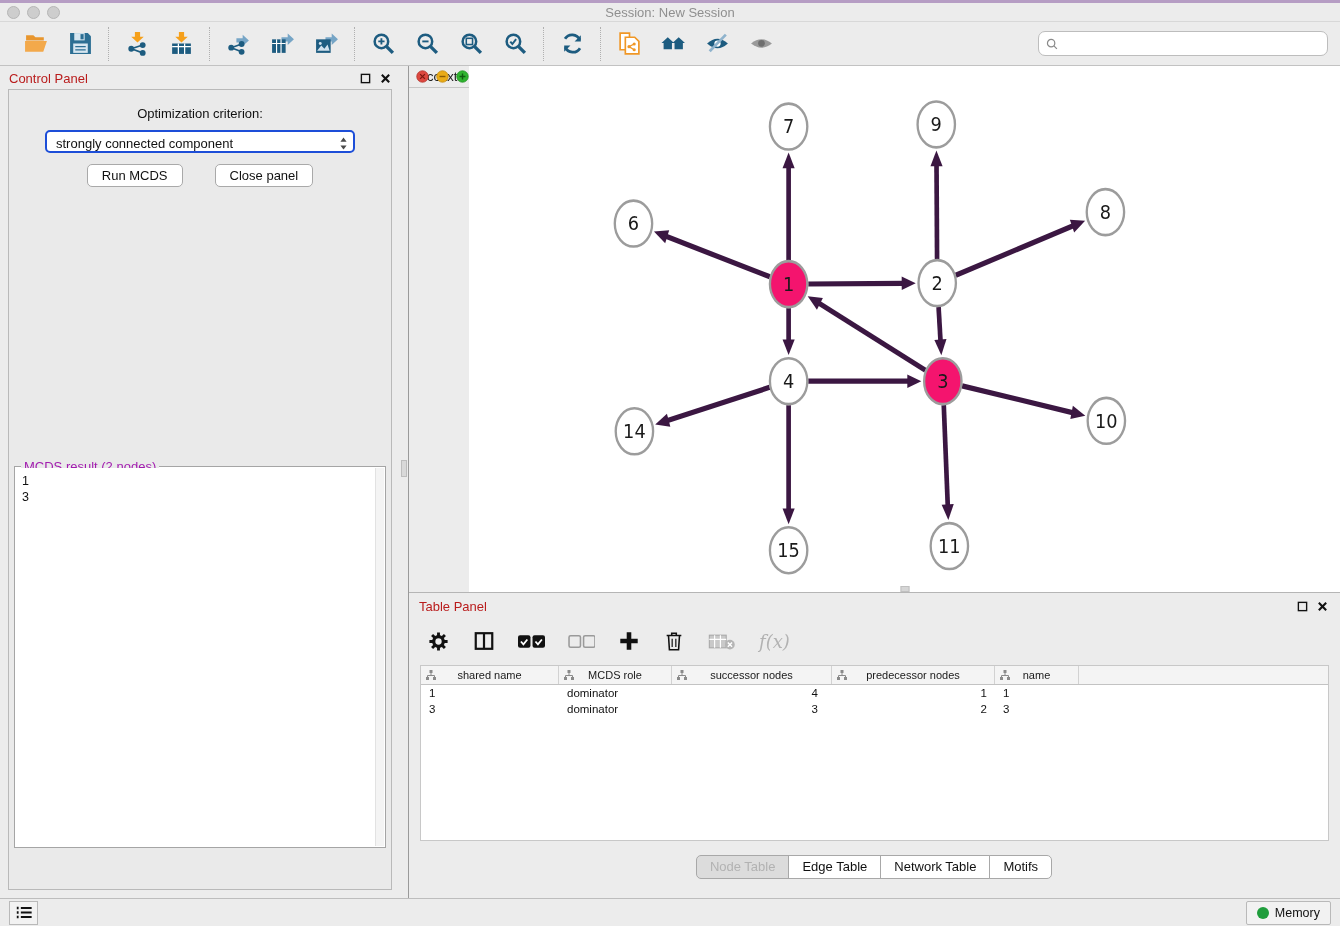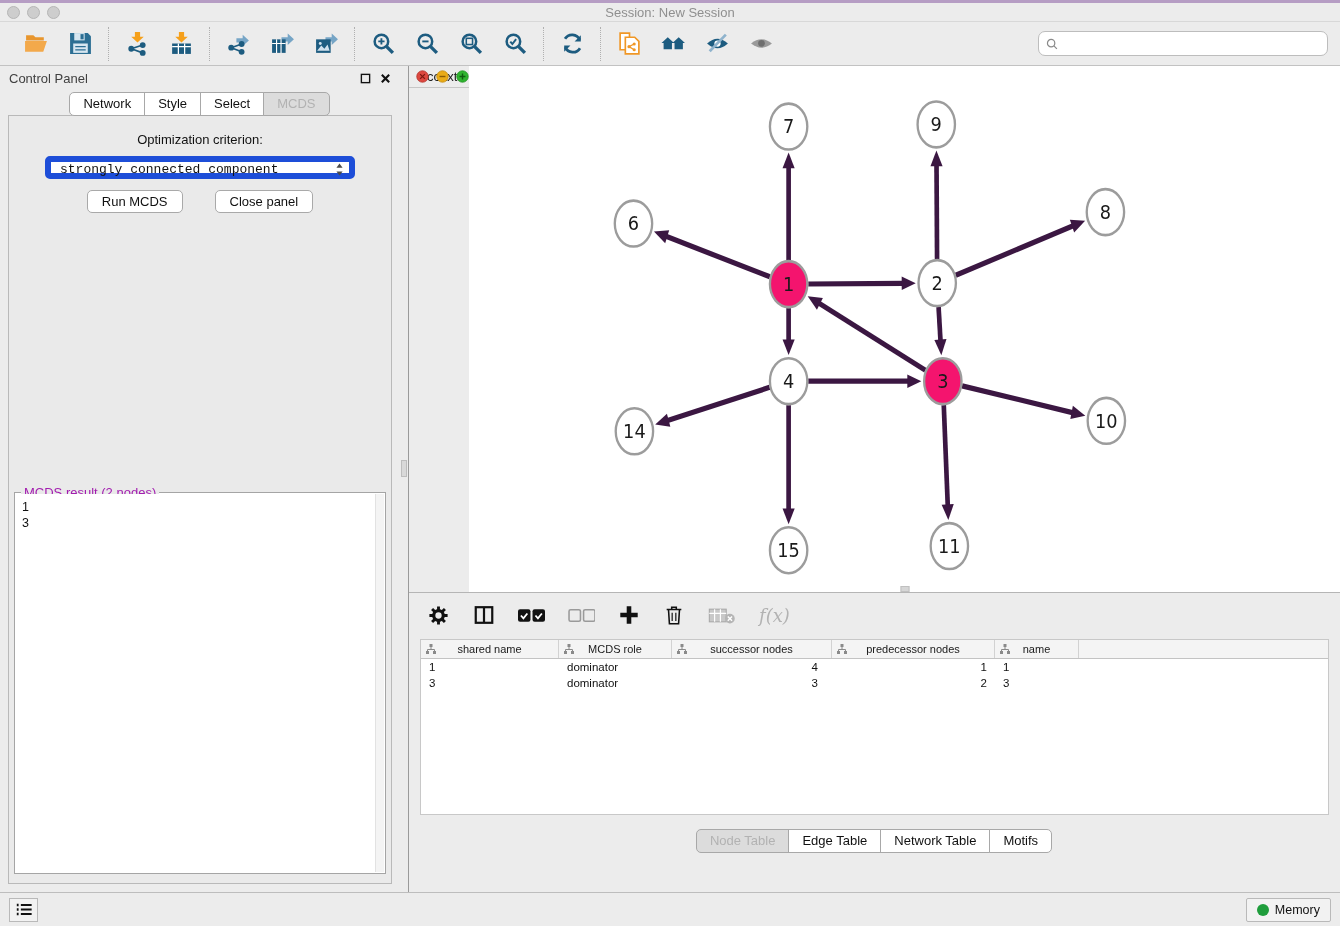--- a/index.html
+++ b/index.html
@@ -24,33 +24,33 @@
     border:1px solid #bdbdbd;border-radius:7px;width:290px;height:25px;padding-left:6px;}
   .searchwrap svg{width:14px;height:14px;margin-right:4px;}
   .searchwrap input{border:none;outline:none;flex:1;font-size:12px;background:transparent;font-family:"Liberation Sans",sans-serif;}
 
   
   .workspace{flex:1;display:flex;min-height:0;}
 
   
   .cpanel{width:400px;display:flex;flex-direction:column;background:#ececec;}
   .panelhead{height:24px;display:flex;align-items:center;padding:0 9px;}
-  .panelhead .ptitle{font-size:13px;color:#404040;}
+  .panelhead .ptitle{font-size:13px;color:#b91c1c;}
   .phicons{margin-left:auto;display:flex;align-items:center;gap:9px;}
   .phicons svg{width:11px;height:11px;display:block;}
   .tabbar{display:flex;justify-content:center;margin-top:2px;position:relative;z-index:2;}
   .tab{border:1px solid #a8a8a8;background:#fff;padding:3px 13px 4px;font-size:13px;margin-left:-1px;color:#111;}
   .tab:first-child{border-top-left-radius:5px;border-bottom-left-radius:5px;}
   .tab:last-child{border-top-right-radius:5px;border-bottom-right-radius:5px;}
   .tab.sel{background:#dcdcdc;color:#b2b2b2;}
   .cpanel-inner{flex:1;margin:-1px 8px 8px;border:1px solid #b9b9b9;background:#eaeaea;
     display:flex;flex-direction:column;align-items:center;min-height:0;}
   .optlabel{margin-top:16px;font-size:13px;}
-  .dropdown{margin-top:9px;width:310px;height:23px;background:#fff;border:6px solid #1d4ed8;border-radius:5px;
-    display:flex;align-items:flex-start;font-size:13px;padding-left:9px;font-family:Liberation Mono, monospace;}
+  .dropdown{margin-top:9px;width:310px;height:23px;background:#fff;border:2px solid #1d4ed8;border-radius:5px;
+    display:flex;align-items:flex-end;font-size:13px;padding-left:9px;}
   .dropdown .stepper{margin-left:auto;margin-right:5px;display:flex;align-items:center;}
   .dropdown .stepper svg{width:9px;height:15px;}
   .btnrow{margin-top:11px;display:flex;gap:32px;}
   .pushbtn{background:#fff;border:1px solid #a9a9a9;border-radius:5px;font-size:13px;padding:3px 14px;color:#111;
     font-family:"Liberation Sans",sans-serif;}
   .groupbox{margin-top:279px;width:372px;height:382px;border:1px solid #a5a5a5;position:relative;background:#fff;}
   .groupbox .legend{position:absolute;top:-8px;left:6px;background:#eaeaea;padding:0 3px;font-size:13px;color:#a21caf;}
   .resultarea{position:absolute;inset:1px;background:#fff;display:flex;}
   .resultlines{flex:1;font-size:12.5px;line-height:16px;padding:5px 0 0 6px;white-space:pre;}
   .resultscroll{width:9px;background:#f4f4f4;border-left:1px solid #e2e2e2;}
@@ -84,21 +84,21 @@
     display:flex;align-items:center;justify-content:center;}
   .th .treeicon{position:absolute;left:5px;top:4px;}
   .trow{display:flex;height:16px;font-size:11.5px;align-items:center;}
   .td{overflow:hidden;white-space:nowrap;}
   .a-l{text-align:left;padding-left:8px;}
   .a-r{text-align:right;padding-right:14px;}
   .a-r2{text-align:right;padding-right:8px;}
   .bottomtabs{margin-top:14px;display:flex;justify-content:center;}
 
   
-  .statusbar{height:34px;border-top:1px solid #bdbdbd;background:#ececec;display:flex;align-items:center;padding:0 9px;}
+  .statusbar{height:28px;border-top:1px solid #bdbdbd;background:#ececec;display:flex;align-items:center;padding:0 9px;}
   .sqbtn{width:29px;height:24px;background:#f2f2f2;border:1px solid #b9b9b9;display:flex;align-items:center;justify-content:center;}
   .membtn{margin-left:auto;height:24px;background:#f2f2f2;border:1px solid #b9b9b9;border-radius:2px;
     display:flex;align-items:center;gap:6px;padding:0 10px;font-size:12.5px;}
   .memdot{width:12px;height:12px;border-radius:50%;background:#1f9d3c;}
 </style>
 </head>
 <body>
 
 <div class="app">
 
@@ -273,26 +273,20 @@
         <span class="ptitle">Control Panel</span>
         <span class="phicons">
           <svg viewBox="0 0 12 12" fill="none" stroke="#111" stroke-width="1.5">
               <rect x="1.5" y="1.5" width="9" height="9"></rect>
             </svg>
           <svg viewBox="0 0 12 12" stroke="#111" stroke-width="2.3">
               <path d="M2 2l8 8M10 2l-8 8"></path>
             </svg>
         </span>
       </div>
-      <div class="tabbar" id="cp-tabs">
-          <span class="tab">Network</span>
-          <span class="tab">Style</span>
-          <span class="tab">Select</span>
-          <span class="tab sel">MCDS</span>
-        </div>
       <div class="cpanel-inner">
         <div class="optlabel">Optimization criterion:</div>
         <div class="dropdown">
           <span>strongly connected component</span>
           <span class="stepper">
             <svg viewBox="0 0 9 16" fill="#4a4a4a">
                 <path d="M4.5 1.5L7.8 6H1.2z"></path>
                 <path d="M4.5 14.5L1.2 10h6.6z"></path>
               </svg>
           </span>
@@ -437,20 +431,31 @@
               <g>
                 <ellipse cx="514" cy="460" rx="20" ry="22" fill="#ffffff" stroke="#9c9c9c" stroke-width="2.5"></ellipse>
                 <text x="514" y="460" text-anchor="middle" dy="6.5" font-family="&quot;DejaVu Sans&quot;, sans-serif" font-size="19" fill="#1a1a1a">11</text>
               </g>
             </svg>
           <div class="canvas-handle"></div>
         </div>
       </div>
 
       <div class="tpanel">
+        <div class="panelhead" style="height:26px;padding:0 12px 0 10px;">
+          <span class="ptitle">Table Panel</span>
+          <span class="phicons">
+            <svg viewBox="0 0 12 12" fill="none" stroke="#111" stroke-width="1.5">
+                <rect x="1.5" y="1.5" width="9" height="9"></rect>
+              </svg>
+            <svg viewBox="0 0 12 12" stroke="#111" stroke-width="2.3">
+                <path d="M2 2l8 8M10 2l-8 8"></path>
+              </svg>
+          </span>
+        </div>
         <div class="tptoolbar">
           <span class="ticon">
             <svg width="23" height="23" viewBox="0 0 24 24" fill="none" stroke="#111">
                 <g stroke-width="3">
                   <path d="M12 2.5v4M12 17.5v4M2.5 12h4M17.5 12h4M5.3 5.3l2.9 2.9M15.8 15.8l2.9 2.9M5.3 18.7l2.9-2.9M15.8 8.2l2.9-2.9"></path>
                 </g>
                 <circle cx="12" cy="12" r="5" stroke-width="3.4"></circle>
               </svg>
           </span>
           <span class="ticon">

